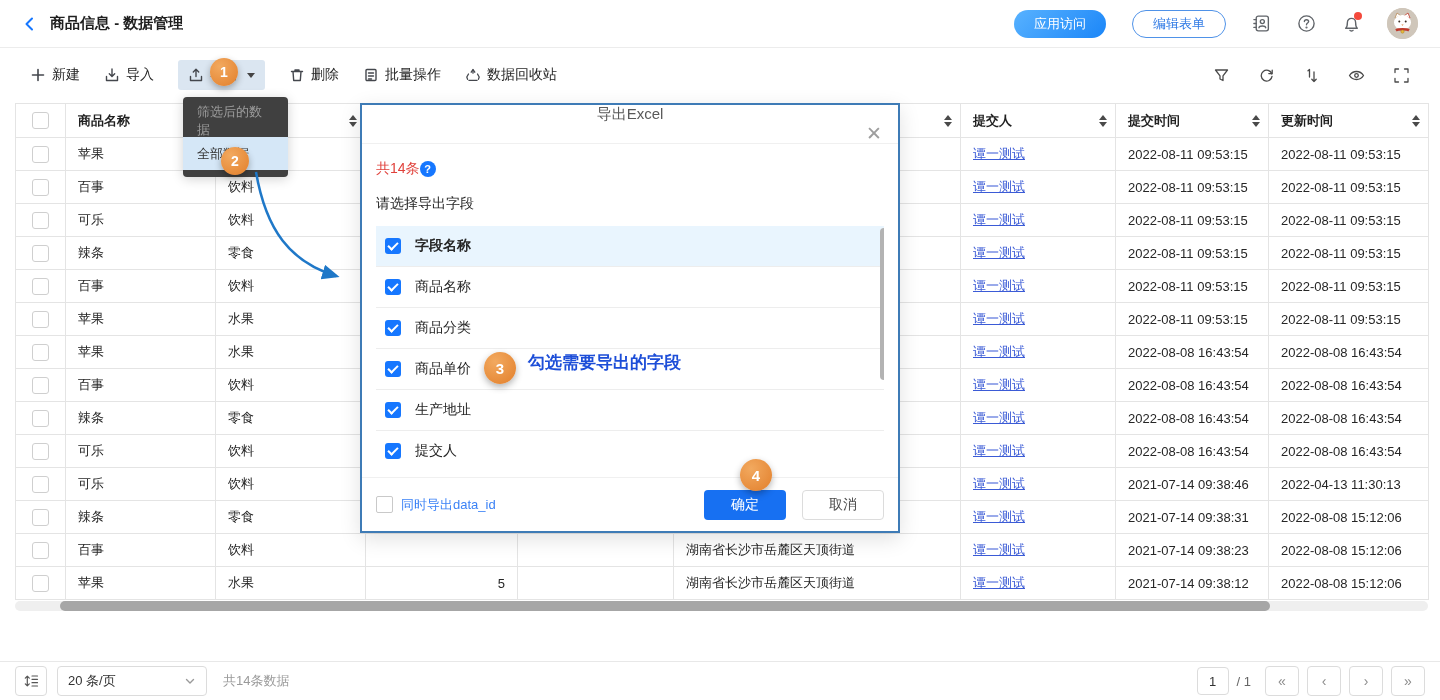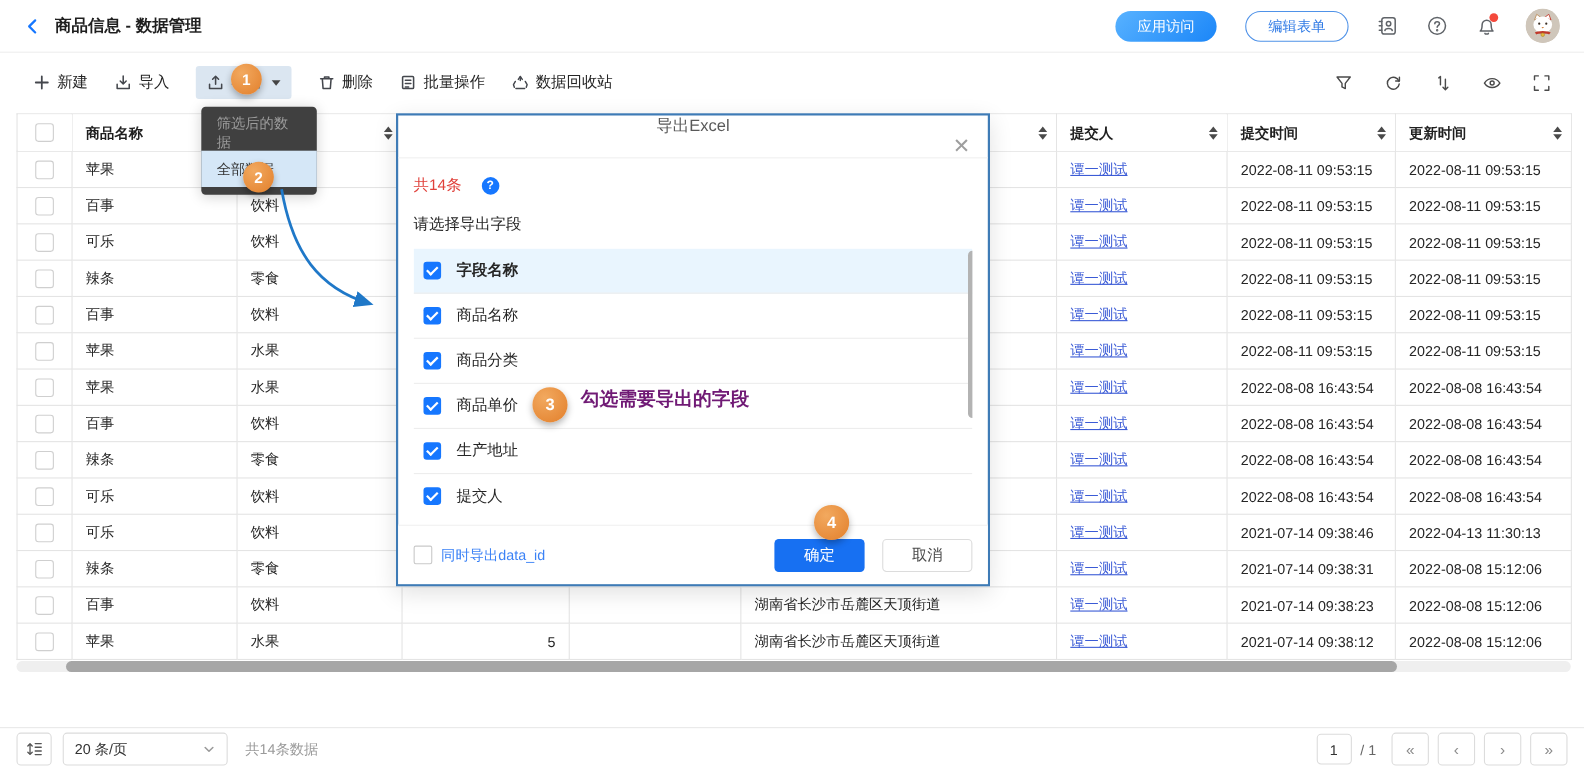--- a/index.html
+++ b/index.html
@@ -65,21 +65,21 @@
         box-shadow:0 2px 12px rgba(0,0,0,.18);padding:7px 0;z-index:50;font-size:13px;}
   .menu-item{height:33px;display:flex;align-items:center;padding:0 14px;color:#9c9c9c;cursor:pointer;}
   .menu-item.active{background:#d5e7f7;color:#333;}
   
   .dialog{position:absolute;left:360px;top:103px;width:540px;height:430px;box-sizing:border-box;background:#fff;
           border:2px solid #3E7BB6;z-index:40;box-shadow:0 6px 20px rgba(0,0,0,.12);}
   .dlg-head{height:38px;border-bottom:1px solid #f0f0f0;display:flex;align-items:center;padding:0 16px;
             font-size:15px;color:#595959;flex-direction:column;}
   .dlg-close{margin-left:auto;color:#9e9e9e;font-size:19px;line-height:1;cursor:pointer;}
   .dlg-body{padding:16px 14px 0;}
-  .count{color:#E0403A;font-size:14px;display:flex;align-items:center;gap:18px;}
+  .count{color:#E0403A;font-size:14px;display:flex;align-items:center;gap:0;}
   .qicon{width:16px;height:16px;border-radius:50%;background:#1677ff;color:#fff;font-size:11px;font-weight:700;
          display:flex;align-items:center;justify-content:center;cursor:pointer;}
   .hint{margin-top:17px;font-size:14px;color:#262626;}
   .flist{margin-top:13px;position:relative;height:240px;overflow:hidden;}
   .frow{height:40px;display:flex;align-items:center;gap:14px;border-bottom:1px solid #ededed;padding:0 9px;cursor:pointer;}
   .frow.active{background:#e9f5fe;}
   .frow.active .flabel{font-weight:700;}
   .flabel{font-size:14px;color:#262626;}
   .cb-on{width:16px;height:16px;border-radius:3px;background:#1677ff;position:relative;flex:0 0 auto;cursor:pointer;}
   .cb-on::after{content:"";position:absolute;left:5px;top:2px;width:4px;height:8px;border:solid #fff;
@@ -94,21 +94,21 @@
   .btn-cancel{margin-left:16px;width:82px;height:30px;background:#fff;border:1px solid #dcdcdc;border-radius:4px;
               display:flex;align-items:center;justify-content:center;font-size:14px;color:#4a4a4a;box-sizing:border-box;cursor:pointer;}
   
   .badge{position:absolute;border-radius:50%;background:radial-gradient(circle at 35% 30%,#f2a95f,#e27f2b);
          color:#fff;font-weight:700;display:flex;align-items:center;justify-content:center;
          box-shadow:0 3px 7px rgba(0,0,0,.3);z-index:70;font-size:14px;}
   #b1{left:210px;top:58px;width:28px;height:28px;}
   #b2{left:221px;top:147px;width:28px;height:28px;}
   #b3{left:484px;top:352px;width:32px;height:32px;font-size:15px;}
   #b4{left:740px;top:459px;width:32px;height:32px;font-size:15px;}
-  .tip{position:absolute;left:528px;top:351px;font-size:17px;font-weight:700;color:#701a75;z-index:70;}
+  .tip{position:absolute;left:528px;top:351px;font-size:17px;font-weight:700;color:#1d4ed8;z-index:70;}
   .arrow-layer{position:absolute;left:0;top:0;width:1440px;height:700px;pointer-events:none;z-index:65;}
 </style>
 </head>
 <body>
 
 <div class="stage">
 
   <div class="app-header">
     <span class="back-btn">
       <svg class="ic" viewBox="0 0 16 16" fill="none" stroke="#1677ff" stroke-width="2" stroke-linecap="round" stroke-linejoin="round">

